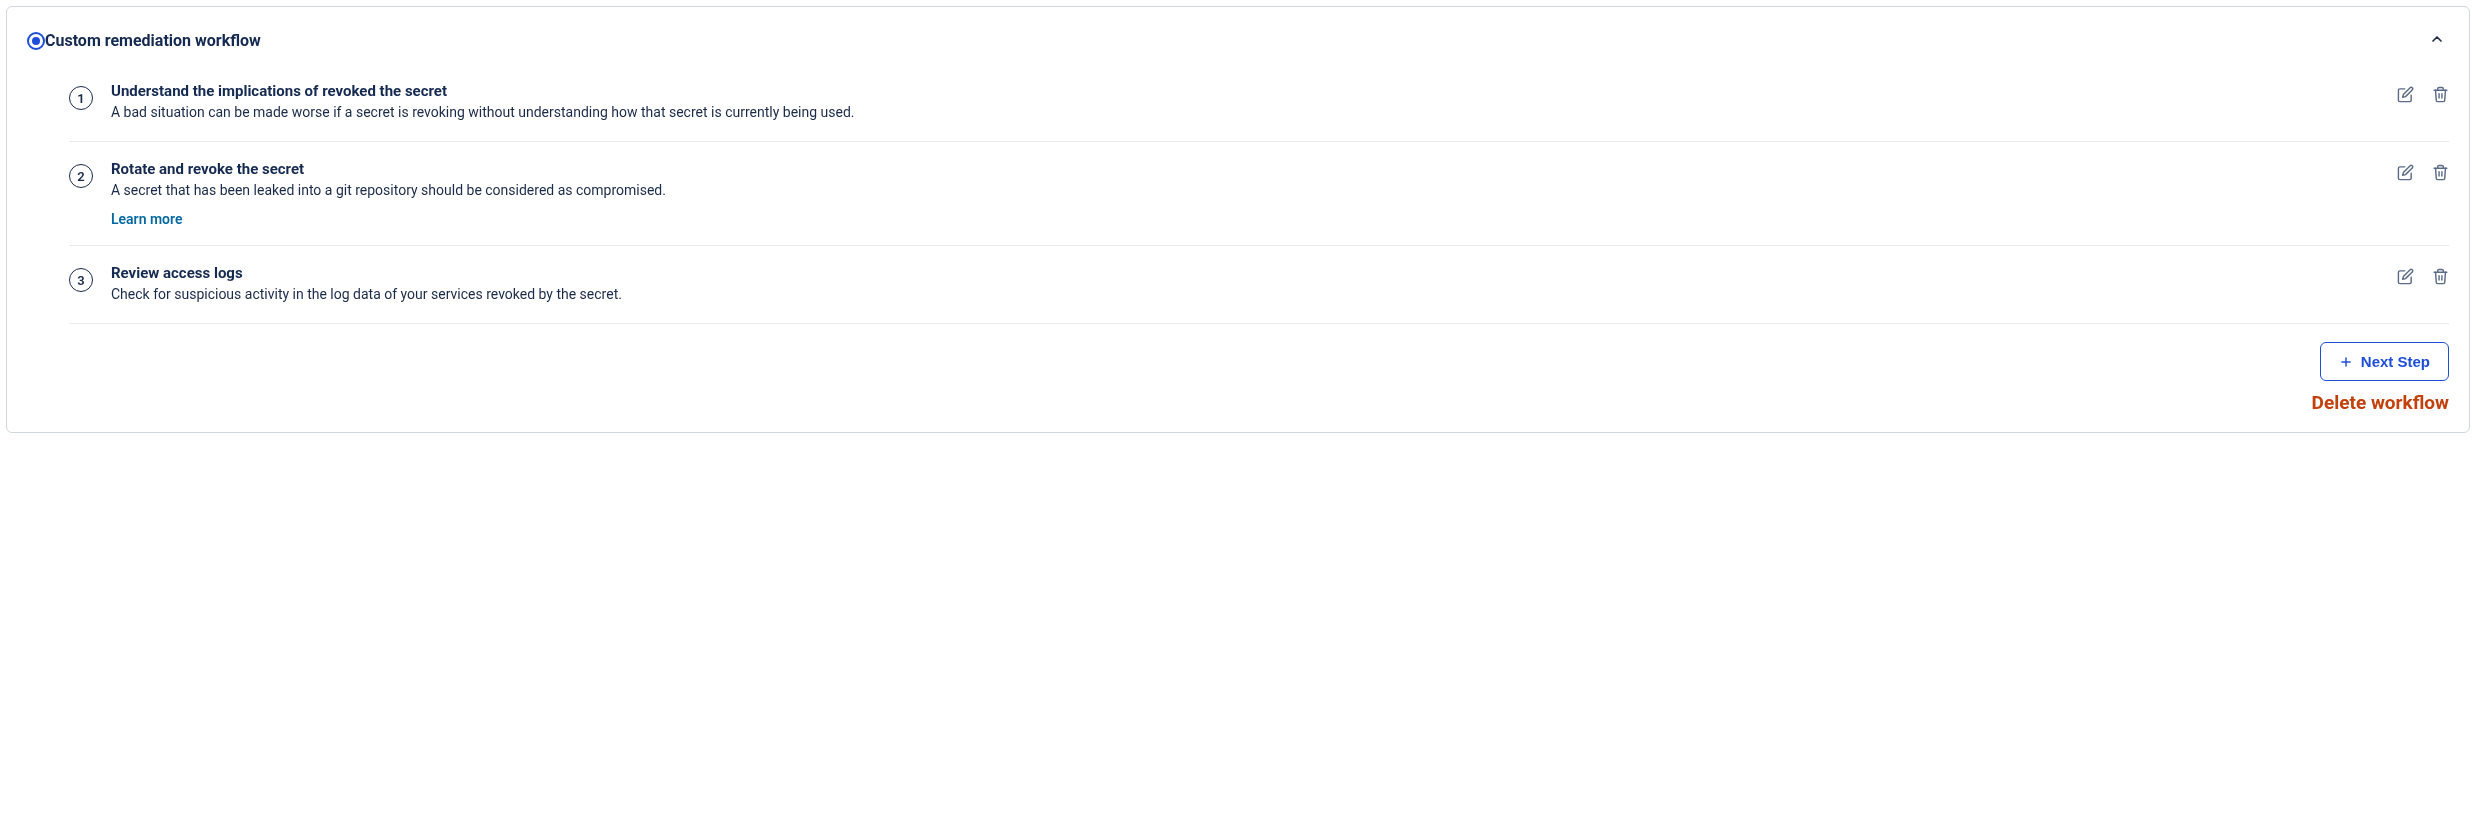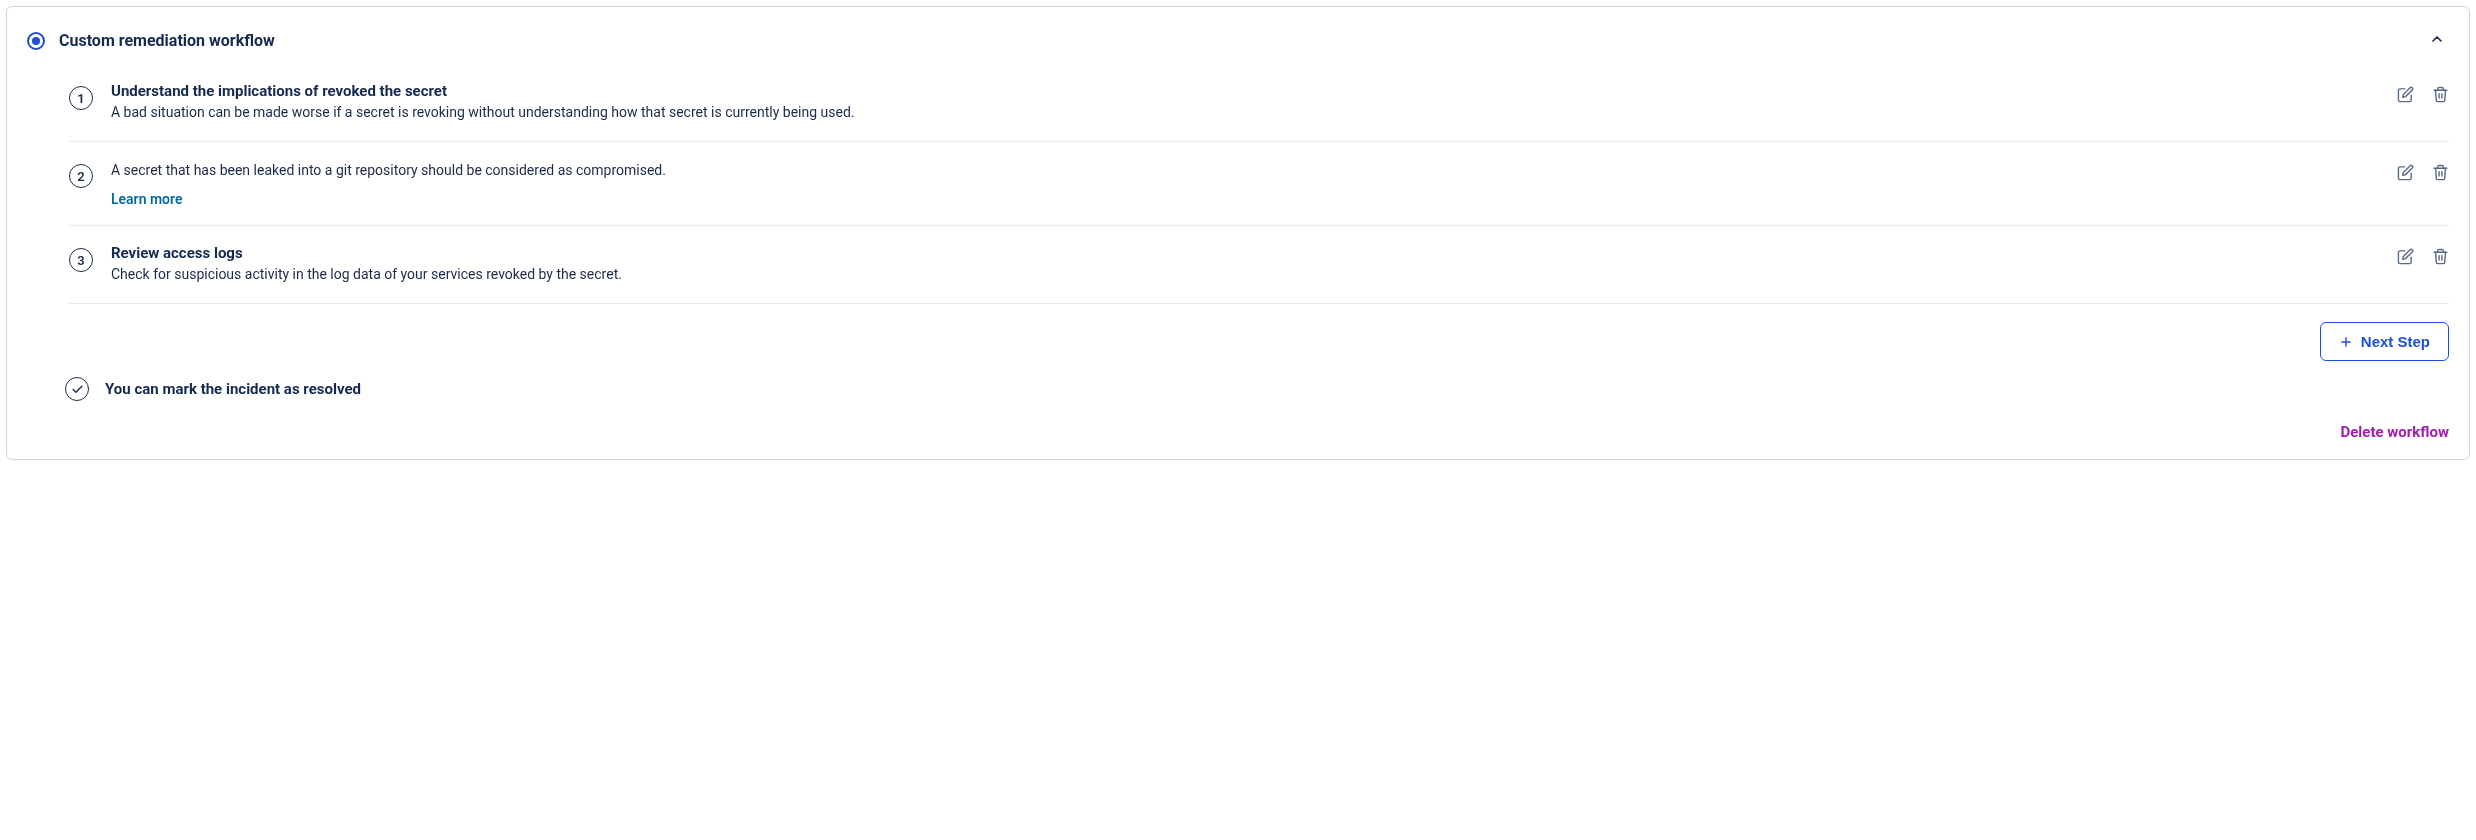--- a/index.html
+++ b/index.html
@@ -18,21 +18,20 @@
   }
   .header {
     display: flex;
     align-items: center;
     justify-content: space-between;
     margin-bottom: 22px;
   }
   .header-left {
     display: flex;
     align-items: center;
-    gap: 14px;
   }
   .radio {
     width: 18px;
     height: 18px;
     border: 2px solid #1d4ed8;
     border-radius: 50%;
     display: flex;
     align-items: center;
     justify-content: center;
     flex-shrink: 0;
@@ -162,23 +161,23 @@
   .resolved-text {
     font-size: 15px;
     font-weight: 700;
     color: #152a51;
   }
   .delete-row {
     display: flex;
     justify-content: flex-end;
   }
   .delete-link {
-    color: #a21caf;
-    font-weight: 700;
-    font-size: 15px;
+    color: #c2410c;
+    font-weight: 700;
+    font-size: 19px;
     cursor: pointer;
   }
 </style>
 </head>
 <body>
 
 <div class="card">
 
   <div class="header">
     <div class="header-left">
@@ -220,20 +219,21 @@
               <path d="M8 6V4a2 2 0 0 1 2-2h4a2 2 0 0 1 2 2v2"></path>
             </svg>
         </div>
       </div>
     </div>
 
     <div class="step">
       <div class="step-left">
         <div class="step-num">2</div>
         <div class="step-content">
+          <div class="step-title">Rotate and revoke the secret</div>
           <div class="step-desc">A secret that has been leaked into a git repository should be considered as compromised.</div>
           <a class="step-link">Learn more</a>
         </div>
       </div>
       <div class="step-actions">
         <div class="icon-btn">
           <svg width="17" height="17" viewBox="0 0 24 24" fill="none" stroke="currentColor" stroke-width="2" stroke-linecap="round" stroke-linejoin="round">
               <path d="M11 4H4a2 2 0 0 0-2 2v14a2 2 0 0 0 2 2h14a2 2 0 0 0 2-2v-7"></path>
               <path d="M18.5 2.5a2.121 2.121 0 0 1 3 3L12 15l-4 1 1-4 9.5-9.5z"></path>
             </svg>
@@ -282,26 +282,18 @@
         <svg width="14" height="14" viewBox="0 0 24 24" fill="none" stroke="currentColor" stroke-width="2.5" stroke-linecap="round" stroke-linejoin="round">
             <line x1="12" y1="5" x2="12" y2="19"></line>
             <line x1="5" y1="12" x2="19" y2="12"></line>
           </svg>
         <span>Next Step</span>
       </button>
     </div>
 
   </div>
 
-  <div class="resolved-row">
-    <div class="check-circle">
-      <svg width="13" height="13" viewBox="0 0 24 24" fill="none" stroke="#1a2b4a" stroke-width="2.5" stroke-linecap="round" stroke-linejoin="round">
-          <polyline points="20 6 9 17 4 12"></polyline>
-        </svg>
-    </div>
-    <div class="resolved-text">You can mark the incident as resolved</div>
-  </div>
 
   <div class="delete-row">
     <span class="delete-link">Delete workflow</span>
   </div>
 
 </div>
 
 </body></html>

